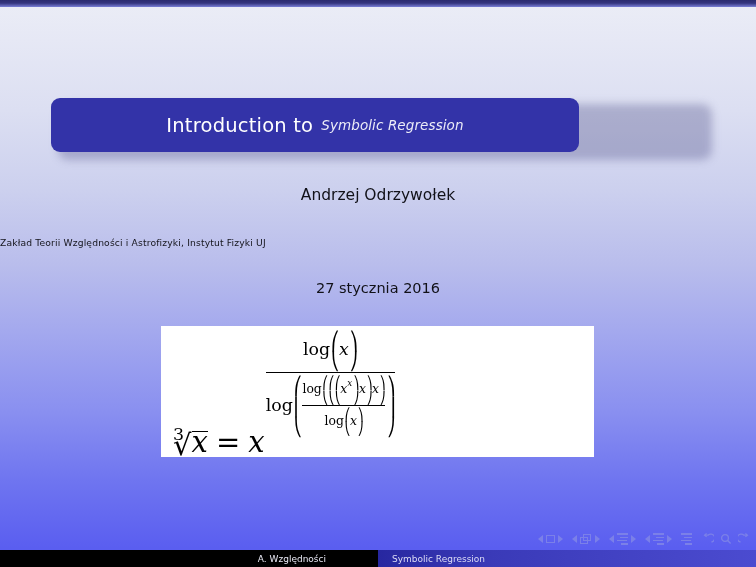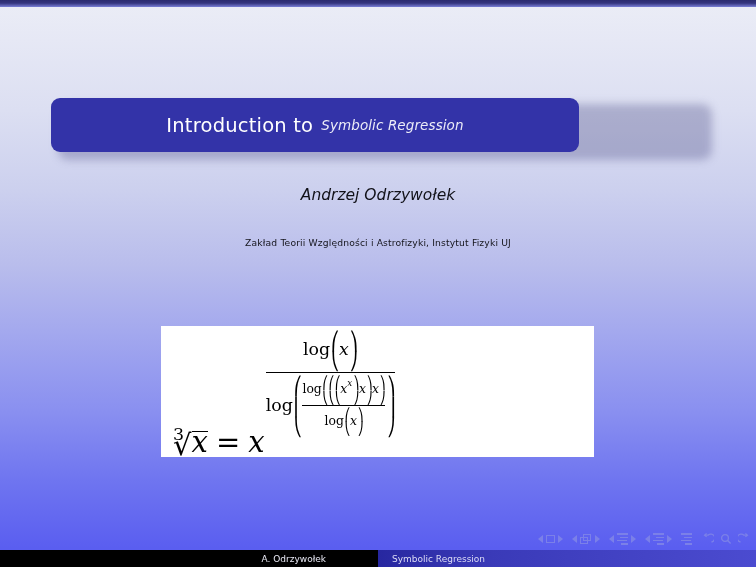--- a/index.html
+++ b/index.html
@@ -78,28 +78,27 @@
 
   
   .author {
     position: absolute;
     left: 0;
     top: 186px;
     width: 756px;
     text-align: center;
     color: #111118;
     font-size: 15.5px;
-    font-style: italic;
   }
   .institute {
     position: absolute;
     left: 0;
     top: 237px;
     width: 756px;
-    text-align: center;
+    text-align: left;
     color: #15151c;
     font-size: 9.2px;
     letter-spacing: 0.15px;
   }
   .date {
     position: absolute;
     left: 0;
     top: 280px;
     width: 756px;
     text-align: center;
@@ -236,20 +235,21 @@
   <div class="title-shadow"></div>
   <div class="title-box">
     <span class="title-main">Introduction to</span>
     <span class="title-sub">Symbolic Regression</span>
   </div>
 
   <div class="author">Andrzej Odrzywołek</div>
 
   <div class="institute">Zakład Teorii Względności i Astrofizyki, Instytut Fizyki UJ</div>
 
+  <div class="date">27 stycznia 2016</div>
 
   <div class="formula-panel">
     <div class="formula-inner">
       <math xmlns="http://www.w3.org/1998/Math/MathML" display="block">
         <mrow>
           <mroot>
             <mi>x</mi>
             <mn>3</mn>
           </mroot>
           <mo>=</mo>
@@ -354,17 +354,17 @@
         <line x1="7.6" y1="7.6" x2="10.6" y2="10.6" stroke="#7b80e8" stroke-width="1.4"></line>
       </svg>
       <svg width="12" height="12" viewBox="0 0 12 12">
         <path d="M2.5 9 A4 4 0 1 1 6 2.2 L8.8 2.2" fill="none" stroke="#7b80e8" stroke-width="1.3"></path>
         <path d="M7.4 0.6 L9.4 2.2 L7.4 3.8" fill="none" stroke="#7b80e8" stroke-width="1.3"></path>
       </svg>
     </div>
   </div>
 
   <div class="footer">
-    <div class="foot-black">A. Odrzywołek</div>
+    <div class="foot-black">A. Względności</div>
     <div class="foot-blue">Symbolic Regression</div>
   </div>
 
 </div>
 
 </body></html>

